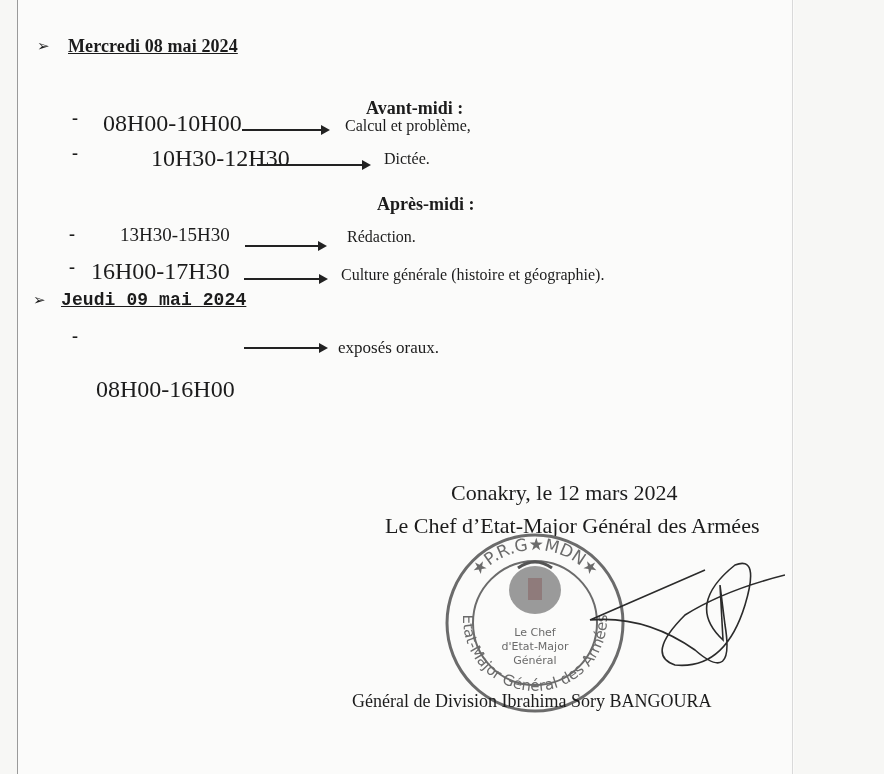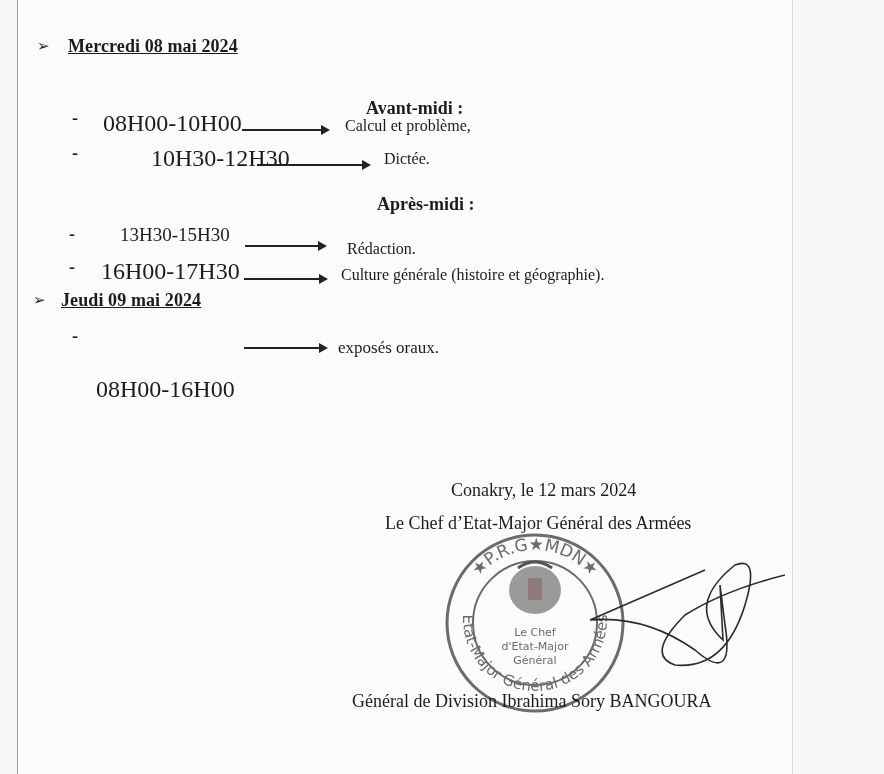--- a/index.html
+++ b/index.html
@@ -23,21 +23,21 @@
     .day-title { font-weight: bold; text-decoration: underline; font-size: 18px; letter-spacing: 0.1px; }
     .section-title { font-weight: bold; font-size: 18px; }
     .dash { font-size: 18px; font-weight: bold; }
     .time { font-size: 24px; }
     .subject { font-size: 16px; }
     .arrow { position: absolute; height: 2px; background: #222; }
     .arrow::after {
       content: ""; position: absolute; right: -8px; top: -4px;
       border-left: 9px solid #222; border-top: 5px solid transparent; border-bottom: 5px solid transparent;
     }
-    .sig-text { font-size: 18px; }
+    .sig-text { font-size: 22px; }
     .sig-name { font-size: 18px; font-weight: normal; }
     .stamp { position: absolute; left: 440px; top: 528px; width: 190px; height: 190px; }
     .signature { position: absolute; left: 585px; top: 545px; width: 200px; height: 150px; }
   </style>
 </head>
 <body>
 
 <div class="page"></div>
 <div class="right-edge"></div>
 
@@ -54,29 +54,29 @@
 <span class="abs dash" style="left:72px;top:143px;">-</span>
 <span class="abs time" style="left:103px;top:145px;margin-left:48px;">10H30-12H30</span>
 <div class="arrow" style="left:257px;top:164px;width:106px;"></div>
 <span class="abs subject" style="left:384px;top:150px;">Dictée.</span>
 
 <span class="abs section-title" style="left:361px;top:194px;margin-left:16px;">Après-midi :</span>
 
 <span class="abs dash" style="left:69px;top:224px;">-</span>
 <span class="abs time" style="left:100px;top:224px;font-size:19px;margin-left:20px;">13H30-15H30</span>
 <div class="arrow" style="left:245px;top:245px;width:74px;"></div>
-<span class="abs subject" style="left:347px;top:240px;">Rédaction.</span>
+<span class="abs subject" style="left:347px;top:228px;">Rédaction.</span>
 
 <span class="abs dash" style="left:69px;top:257px;">-</span>
-<span class="abs time" style="left:101px;top:258px;">16H00-17H30</span>
+<span class="abs time" style="left:91px;top:258px;">16H00-17H30</span>
 <div class="arrow" style="left:244px;top:278px;width:76px;"></div>
 <span class="abs subject" style="left:341px;top:266px;">Culture générale (histoire et géographie).</span>
 
 <span class="abs bullet-arrow" style="left:33px;top:291px;">➢</span>
-<span class="abs day-title" style="left:61px;top:290px;">Jeudi 09 mai 2024</span>
+<span class="abs day-title" style="left:61px;top:290px;font-family:Liberation Mono, monospace;">Jeudi 09 mai 2024</span>
 
 <span class="abs dash" style="left:72px;top:326px;">-</span>
 <span class="abs time" style="left:96px;top:328px;margin-top:48px;">08H00-16H00</span>
 <div class="arrow" style="left:244px;top:347px;width:76px;"></div>
 <span class="abs subject" style="left:338px;top:338px;font-size:17px;">exposés oraux.</span>
 
 <span class="abs sig-text" style="left:451px;top:480px;">Conakry, le 12 mars 2024</span>
 <span class="abs sig-text" style="left:385px;top:513px;">Le Chef d’Etat-Major Général des Armées</span>
 
 <svg class="stamp" viewBox="0 0 190 190">

